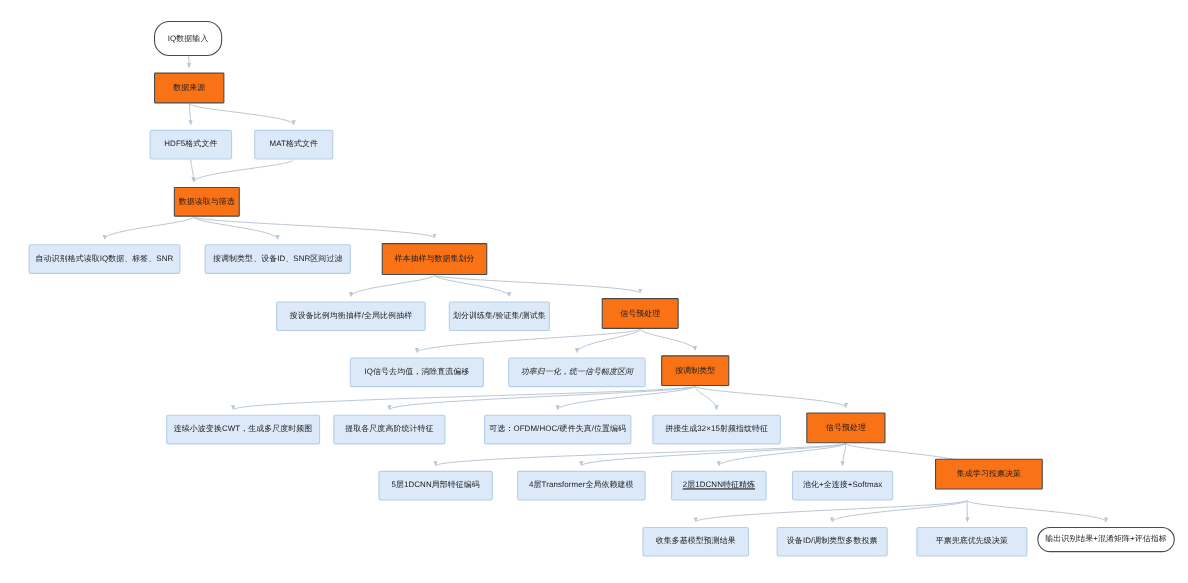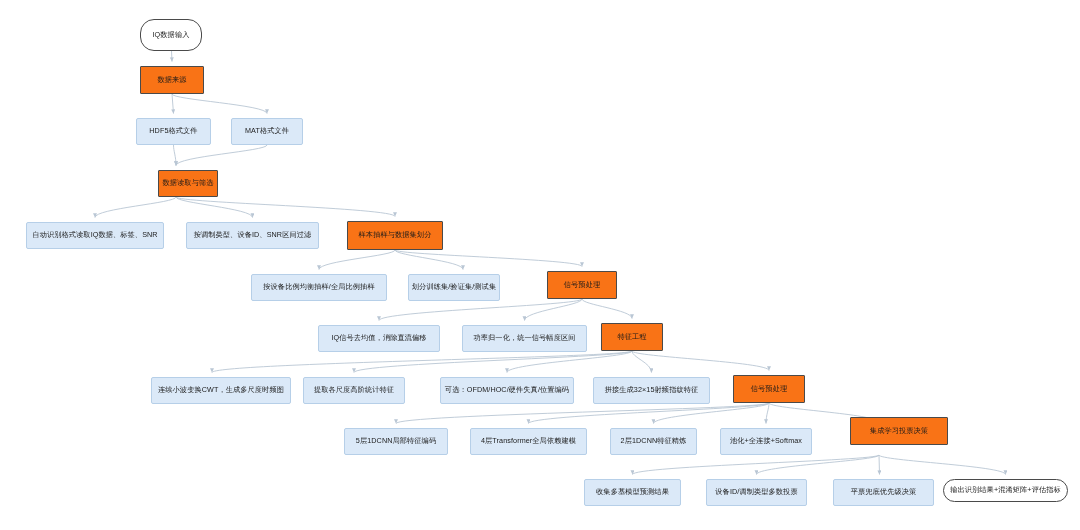--- a/index.html
+++ b/index.html
@@ -112,25 +112,25 @@
       </div>
       <div class="node blue" style="left: 408px; top: 274px; width: 92px; height: 27px;">
         <span>划分训练集/验证集/测试集</span>
       </div>
       <div class="node stage" style="left: 547px; top: 271px; width: 70px; height: 28px;">
         <span>信号预处理</span>
       </div>
       <div class="node blue" style="left: 318px; top: 325px; width: 122px; height: 27px;">
         <span>IQ信号去均值，消除直流偏移</span>
       </div>
-      <div class="node blue" style="left: 462px; top: 325px; width: 125px; height: 27px;">
+      <div class="node blue" style="left: 462px; top: 325px; width: 125px; height: 27px; font-style: italic;">
         <span>功率归一化，统一信号幅度区间</span>
       </div>
       <div class="node stage" style="left: 601px; top: 323px; width: 62px; height: 28px;">
-        <span>特征工程</span>
+        <span>按调制类型</span>
       </div>
       <div class="node blue" style="left: 151px; top: 377px; width: 140px; height: 27px;">
         <span>连续小波变换CWT，生成多尺度时频图</span>
       </div>
       <div class="node blue" style="left: 303px; top: 377px; width: 102px; height: 27px;">
         <span>提取各尺度高阶统计特征</span>
       </div>
       <div class="node blue" style="left: 440px; top: 377px; width: 134px; height: 27px;">
         <span>可选：OFDM/HOC/硬件失真/位置编码</span>
       </div>
@@ -139,21 +139,21 @@
       </div>
       <div class="node stage" style="left: 733px; top: 375px; width: 72px; height: 28px;">
         <span>信号预处理</span>
       </div>
       <div class="node blue" style="left: 344px; top: 428px; width: 104px; height: 27px;">
         <span>5层1DCNN局部特征编码</span>
       </div>
       <div class="node blue" style="left: 470px; top: 428px; width: 117px; height: 27px;">
         <span>4层Transformer全局依赖建模</span>
       </div>
-      <div class="node blue" style="left: 610px; top: 428px; width: 87px; height: 27px;">
+      <div class="node blue" style="left: 610px; top: 428px; width: 87px; height: 27px; text-decoration: underline;">
         <span>2层1DCNN特征精炼</span>
       </div>
       <div class="node blue" style="left: 720px; top: 428px; width: 92px; height: 27px; text-align: center;">
         <span>池化+全连接+Softmax</span>
       </div>
       <div class="node stage" style="left: 834px; top: 417px; width: 98px; height: 28px; margin-left: 16px;">
         <span>集成学习投票决策</span>
       </div>
       <div class="node blue" style="left: 584px; top: 479px; width: 97px; height: 27px;">
         <span>收集多基模型预测结果</span>

